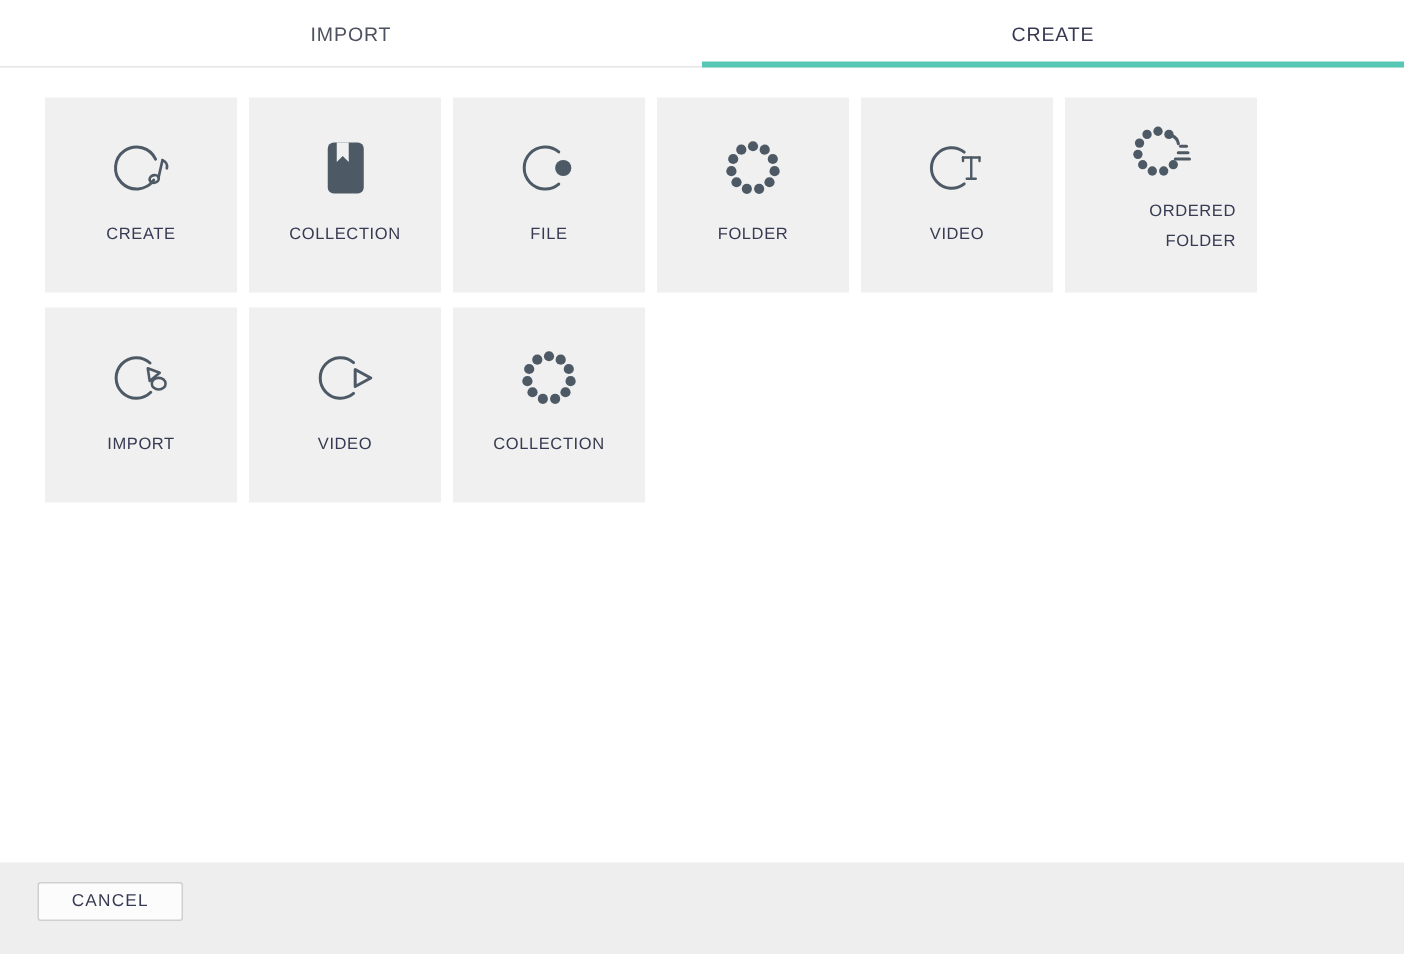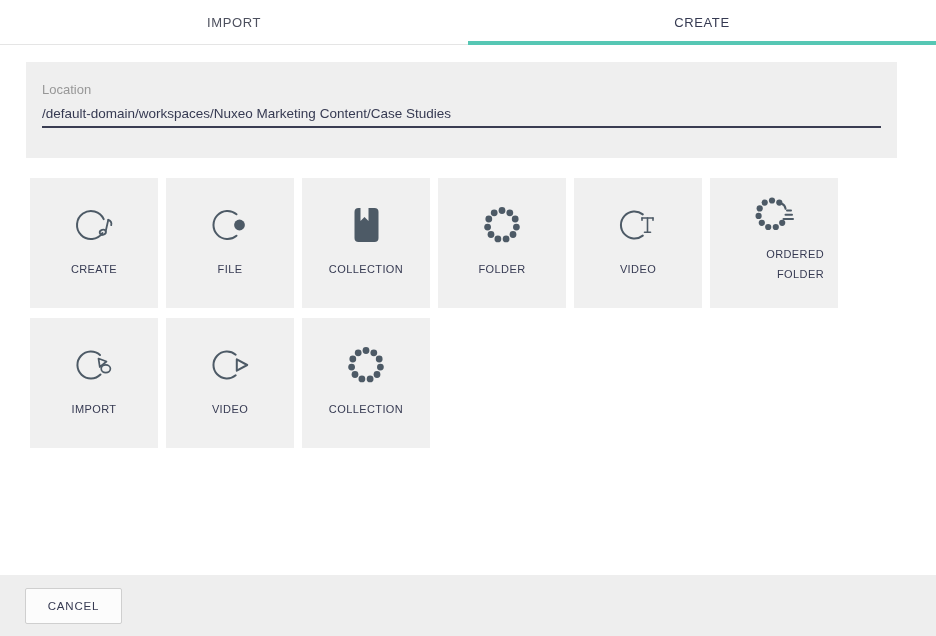--- a/index.html
+++ b/index.html
@@ -46,77 +46,73 @@
   .tile--two .tile-icon{margin-top:14px;}
   .tile--two .tile-label{
     margin-top:8px;text-align:right;width:100%;box-sizing:border-box;
     padding:0 14px 0 20px;line-height:20px;
   }
   
   .footer{
     position:absolute;left:0;right:0;bottom:0;height:61px;background:#eeeeee;
   }
   .cancel-btn{
-    margin:13px 0 16px 25px;width:97px;height:36px;background:#fcfcfc;
+    margin:13px 0 16px 25px;width:97px;height:26px;background:#fcfcfc;
     border:1px solid #cfcfcf;border-radius:2px;font-family:inherit;
     font-size:11.5px;letter-spacing:.8px;color:#363a52;cursor:pointer;
   }
   svg{display:block;}
 </style>
 </head>
 <body>
 
 <div class="page">
 
   <div class="tabbar">
     <div class="tab">
       <span>IMPORT</span>
     </div>
     <div class="tab active">
       <span>CREATE</span>
     </div>
   </div>
 
-  <div class="location-panel">
-    <div class="location-label">Location</div>
-    <div class="location-value">/default-domain/workspaces/Nuxeo Marketing Content/Case Studies</div>
-  </div>
 
   <div class="tile-grid">
 
     <div class="tile">
       <span class="tile-icon">
         <svg width="44" height="44" viewBox="0 0 44 44" fill="none" stroke="#4d5a66" stroke-width="2" stroke-linecap="round">
           <path d="M31.7 16.1 A14 14 0 1 0 30.5 30"></path>
           <ellipse cx="30.8" cy="29.3" rx="3.1" ry="2.5" transform="rotate(-18 30.8 29.3)" stroke-width="1.8"></ellipse>
           <path d="M33.7 28.3 L36.3 16.8" stroke-width="1.8"></path>
           <path d="M36.3 16.8 C38.6 17.6 39.8 19.8 39.2 22.2" stroke-width="1.8"></path>
         </svg>
       </span>
       <span class="tile-label">CREATE</span>
     </div>
 
     <div class="tile">
       <span class="tile-icon">
+        <svg width="44" height="44" viewBox="0 0 44 44">
+          <rect x="10.5" y="5" width="24" height="34" rx="4" fill="#4d5a66"></rect>
+          <path d="M16.5 5 h8 v13 l-4 -4 l-4 4 z" fill="#f0f0f0"></path>
+        </svg>
+      </span>
+      <span class="tile-label">COLLECTION</span>
+    </div>
+
+    <div class="tile">
+      <span class="tile-icon">
         <svg width="44" height="44" viewBox="0 0 44 44" fill="none" stroke="#4d5a66" stroke-width="2" stroke-linecap="round">
           <path d="M28.5 11.3 A14 14 0 1 0 28.5 32.7"></path>
           <circle cx="31.5" cy="22" r="5.4" fill="#4d5a66" stroke="none"></circle>
         </svg>
       </span>
       <span class="tile-label">FILE</span>
-    </div>
-
-    <div class="tile">
-      <span class="tile-icon">
-        <svg width="44" height="44" viewBox="0 0 44 44">
-          <rect x="10.5" y="5" width="24" height="34" rx="4" fill="#4d5a66"></rect>
-          <path d="M16.5 5 h8 v13 l-4 -4 l-4 4 z" fill="#f0f0f0"></path>
-        </svg>
-      </span>
-      <span class="tile-label">COLLECTION</span>
     </div>
 
     <div class="tile">
       <span class="tile-icon">
         <svg width="44" height="44" viewBox="0 0 44 44" fill="#4d5a66">
           <circle cx="22" cy="7.5" r="3.4"></circle>
             <circle cx="29.8" cy="9.8" r="3.4"></circle>
           <circle cx="35.2" cy="16" r="3.4"></circle>
             <circle cx="36.4" cy="24.1" r="3.4"></circle>
           <circle cx="33" cy="31.5" r="3.4"></circle>

